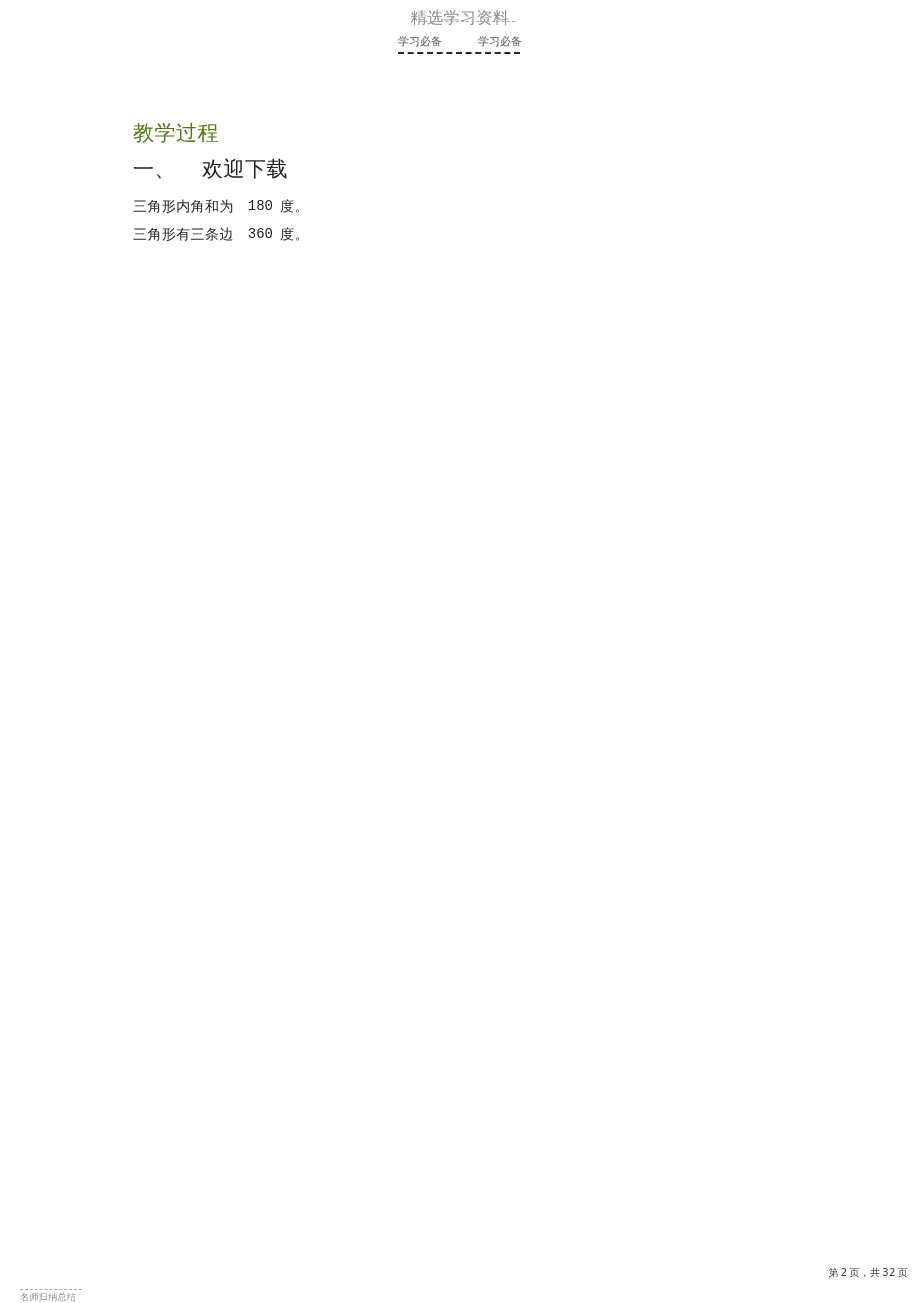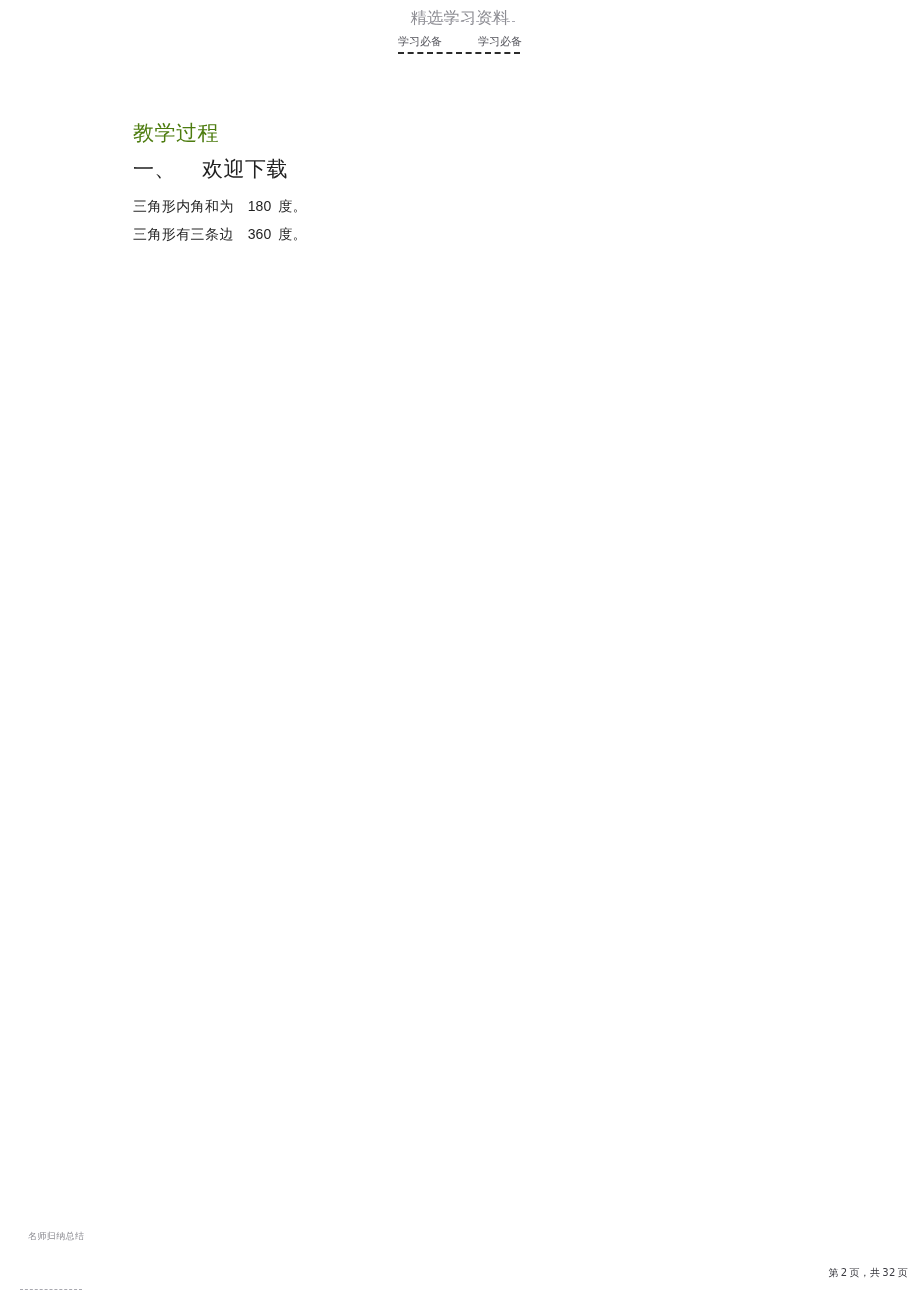--- a/index.html
+++ b/index.html
@@ -125,34 +125,33 @@
     line-height: 28px;
     margin: 0;
     letter-spacing: 0.4px;
     white-space: nowrap;
   }
   .para-row {
     display: flex;
     align-items: flex-end;
   }
   .num-latin {
-    font-family: Liberation Sans, sans-serif;
+    font-family: Liberation Mono, monospace;
     font-size: 14px;
     color: #1f1f1f;
     letter-spacing: 0;
   }
   .gap-sm { display: inline-block; width: 14px; }
   .gap-xs { display: inline-block; width: 7px; }
 
   
   .wm-bottom {
     position: absolute;
     left: 20px;
-    top: 1224px;
-    margin-left: 8px;
+    top: 1285px;
   }
   .wm-bottom-text {
     font-family: "DejaVu Serif", "Liberation Serif", serif;
     font-size: 9px;
     color: #8d8d93;
     letter-spacing: 0.4px;
     line-height: 11px;
     white-space: nowrap;
   }
   .wm-bottom-rule {

